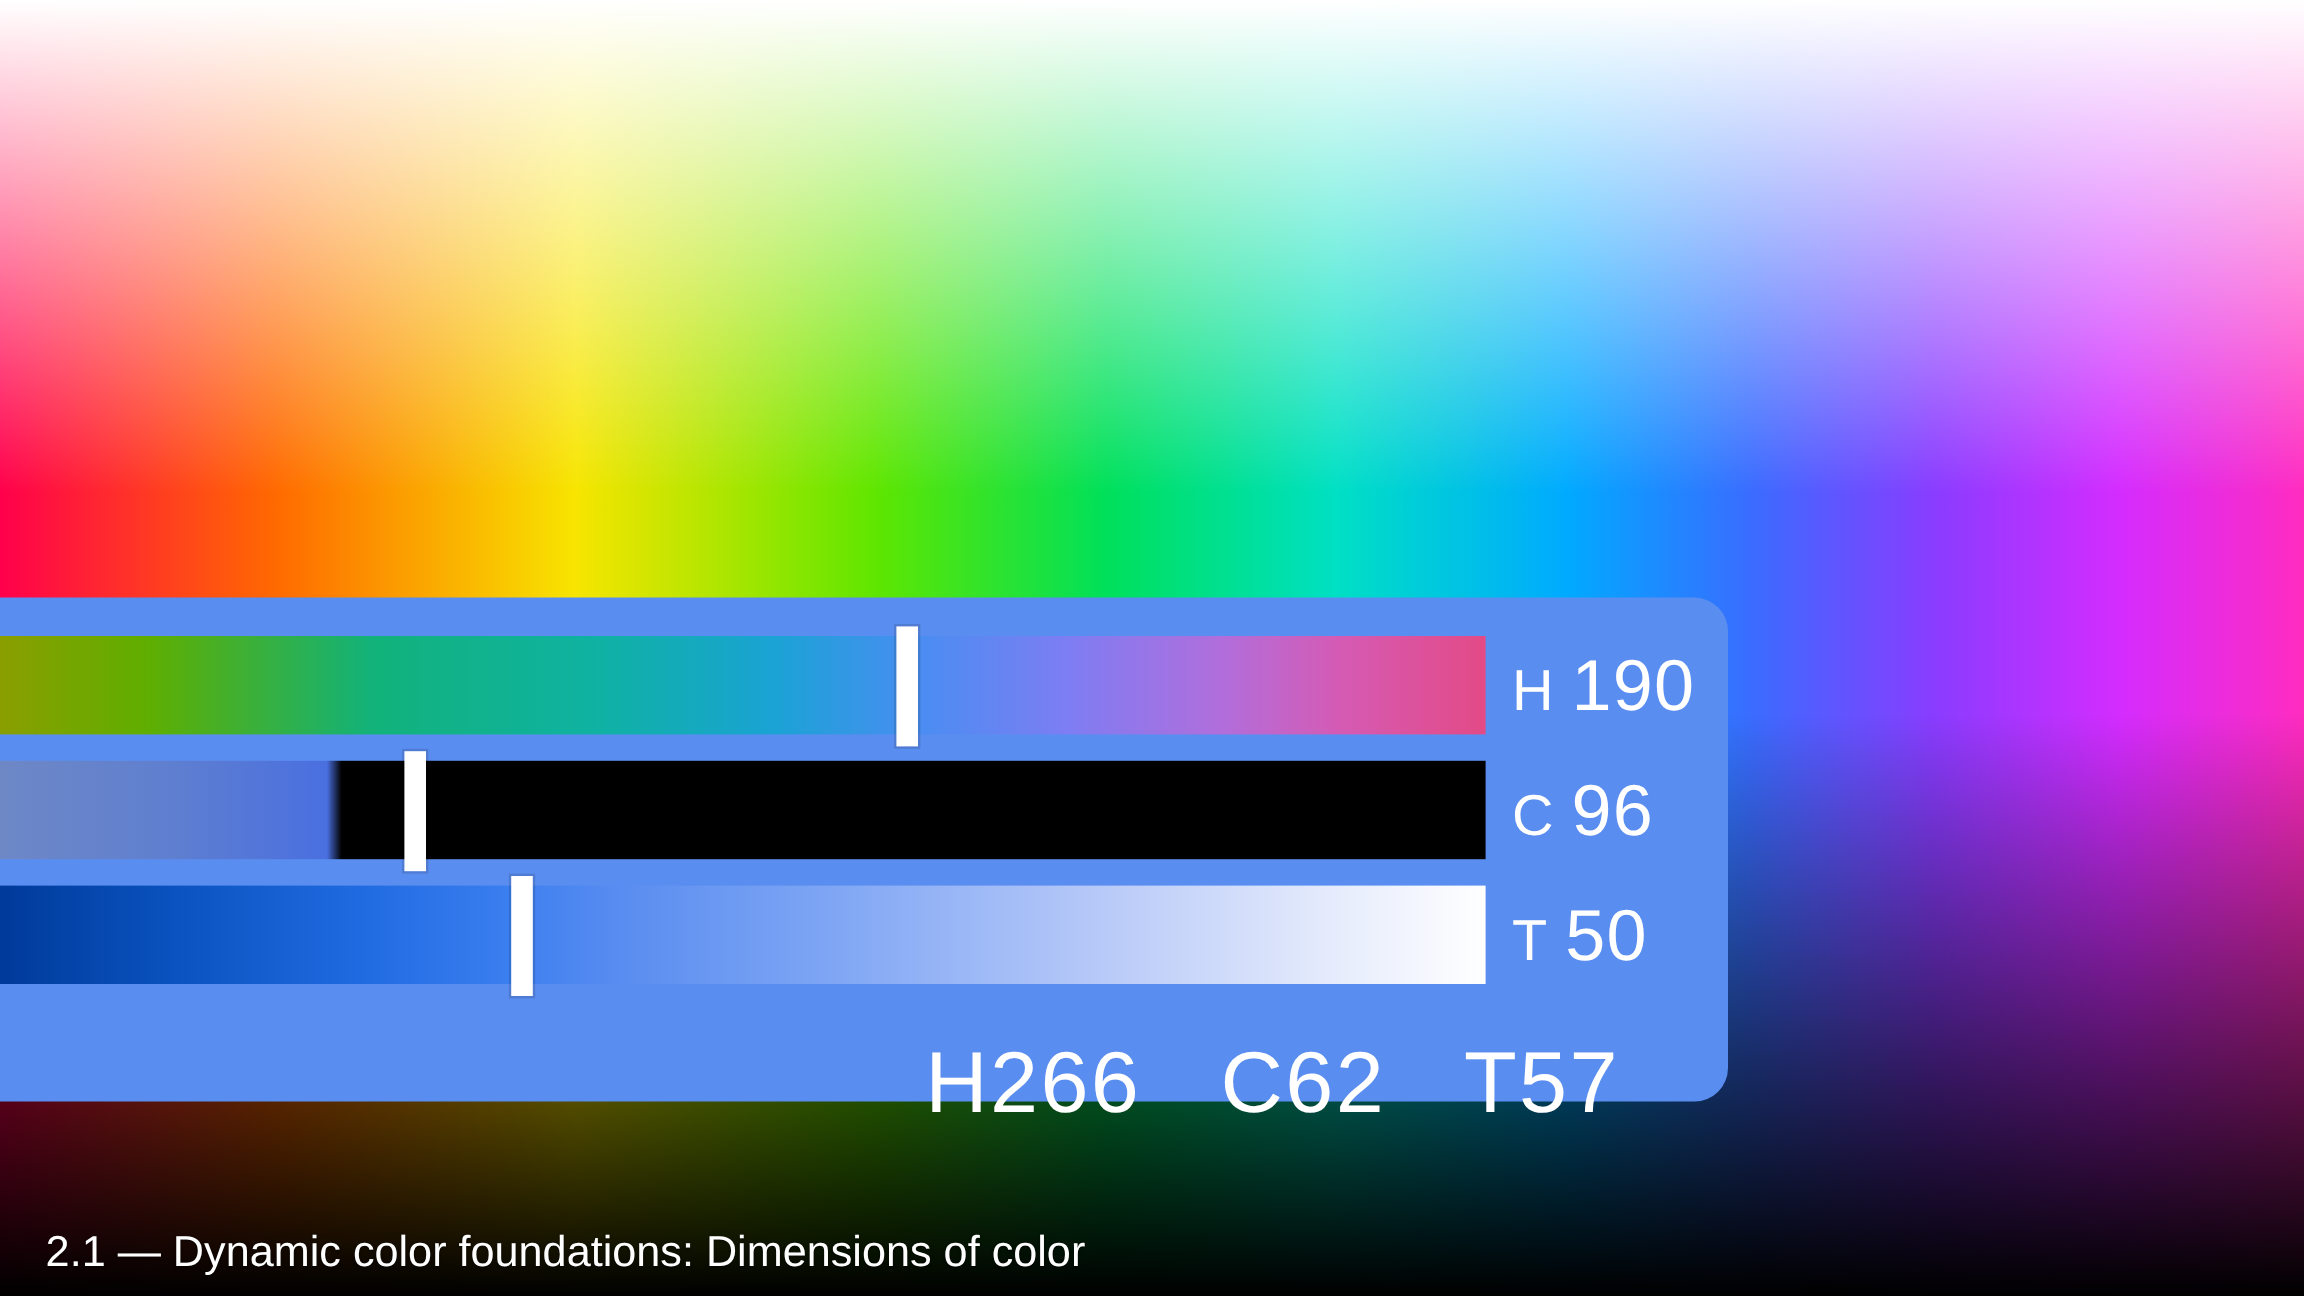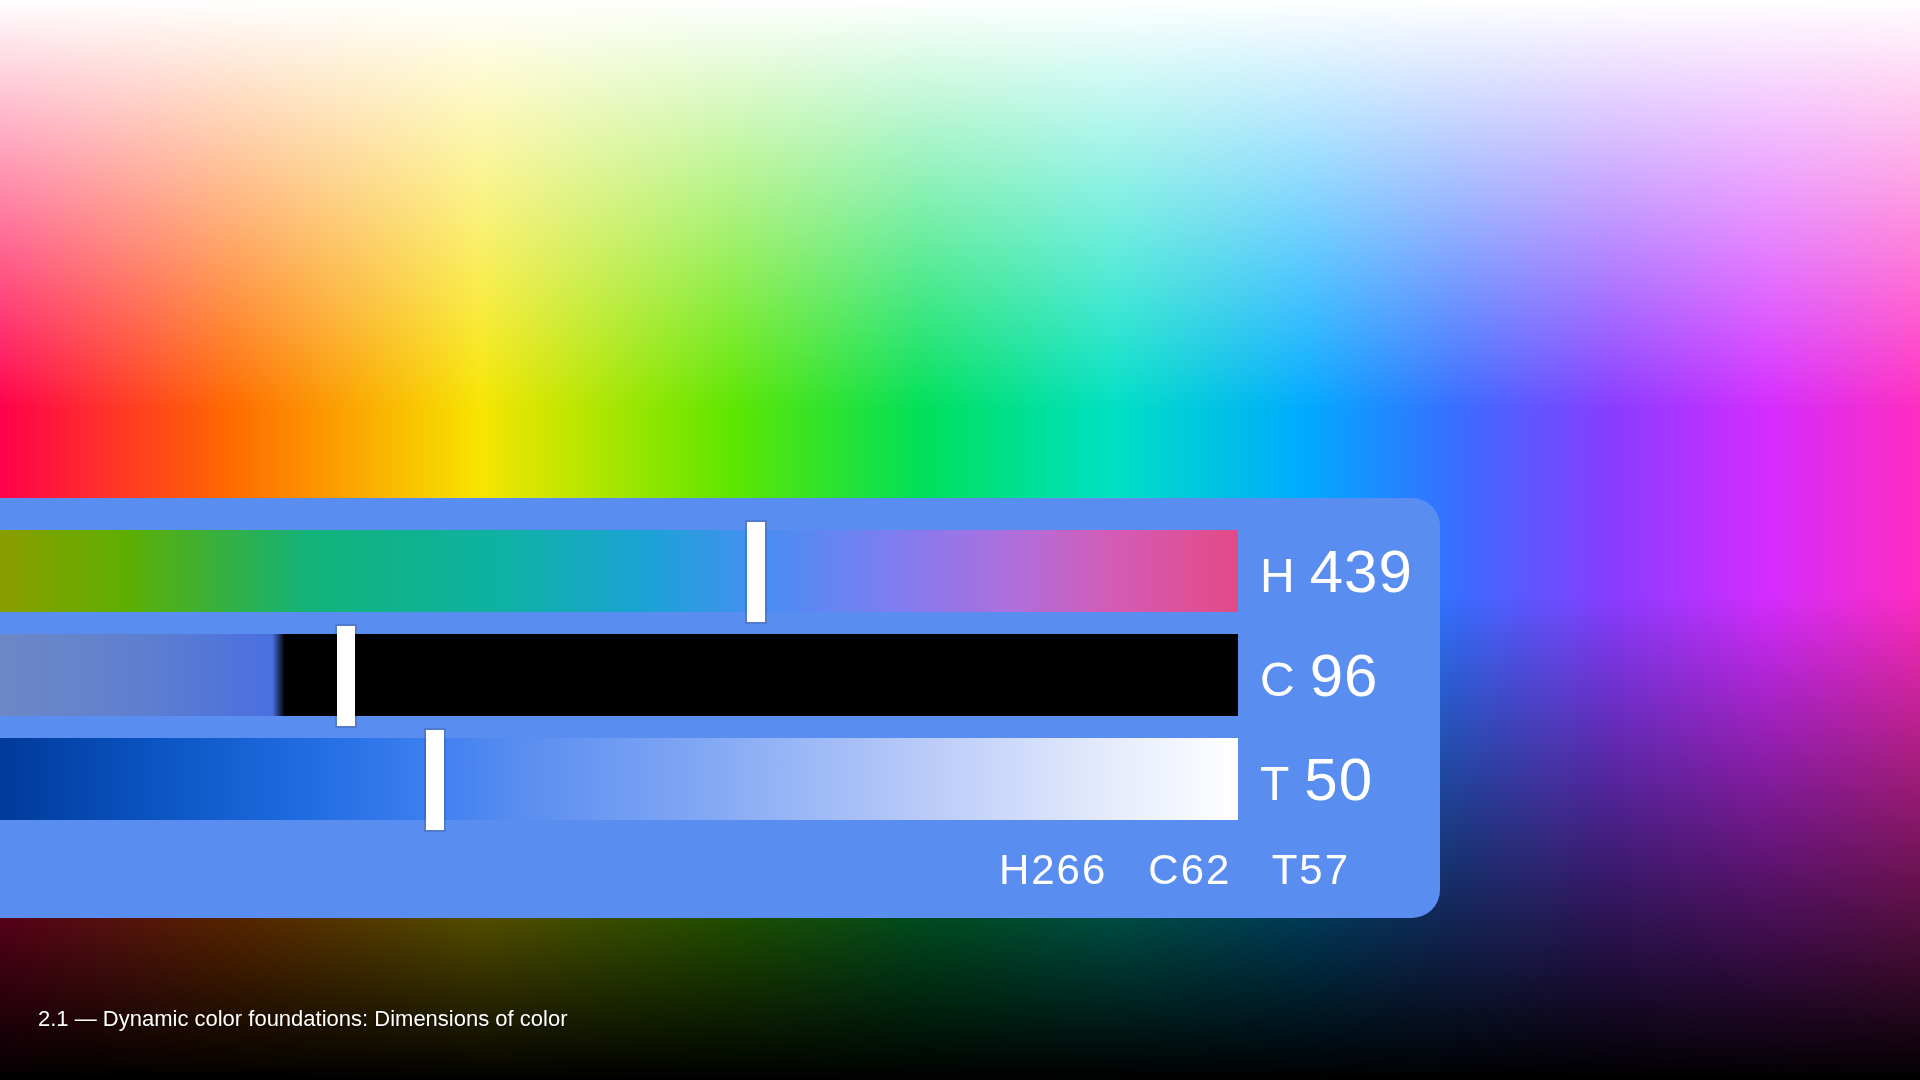--- a/index.html
+++ b/index.html
@@ -111,50 +111,50 @@
     font-size: 60px;
     font-weight: 400;
     letter-spacing: 1px;
     min-width: 150px;
   }
   .readout .letter { font-size: 48px; }
   .combined {
     align-self: flex-end;
     padding-right: 42px;
     color: #ffffff;
-    font-size: 42px;
+    font-size: 72px;
     letter-spacing: 2px;
-    margin-top: 4px;
+    margin-top: 20px;
   }
 
   
   .caption {
     position: absolute;
     left: 38px;
-    bottom: 48px;
+    bottom: 16px;
     color: #ffffff;
-    font-size: 22px;
+    font-size: 36px;
     font-weight: 400;
     text-shadow: 0 1px 2px rgba(0,0,0,.6);
   }
 </style>
 </head>
 <body>
 
 <div class="stage">
 
   <div class="panel">
 
     <div class="row">
       <div class="track track-hue">
         <div class="thumb" style="left:60.3%"></div>
       </div>
       <div class="readout">
         <span class="letter">H</span>
-        <span>439</span>
+        <span>190</span>
       </div>
     </div>
 
     <div class="row">
       <div class="track track-chroma">
         <div class="thumb" style="left:27.2%"></div>
       </div>
       <div class="readout">
         <span class="letter">C</span>
         <span>96</span>

